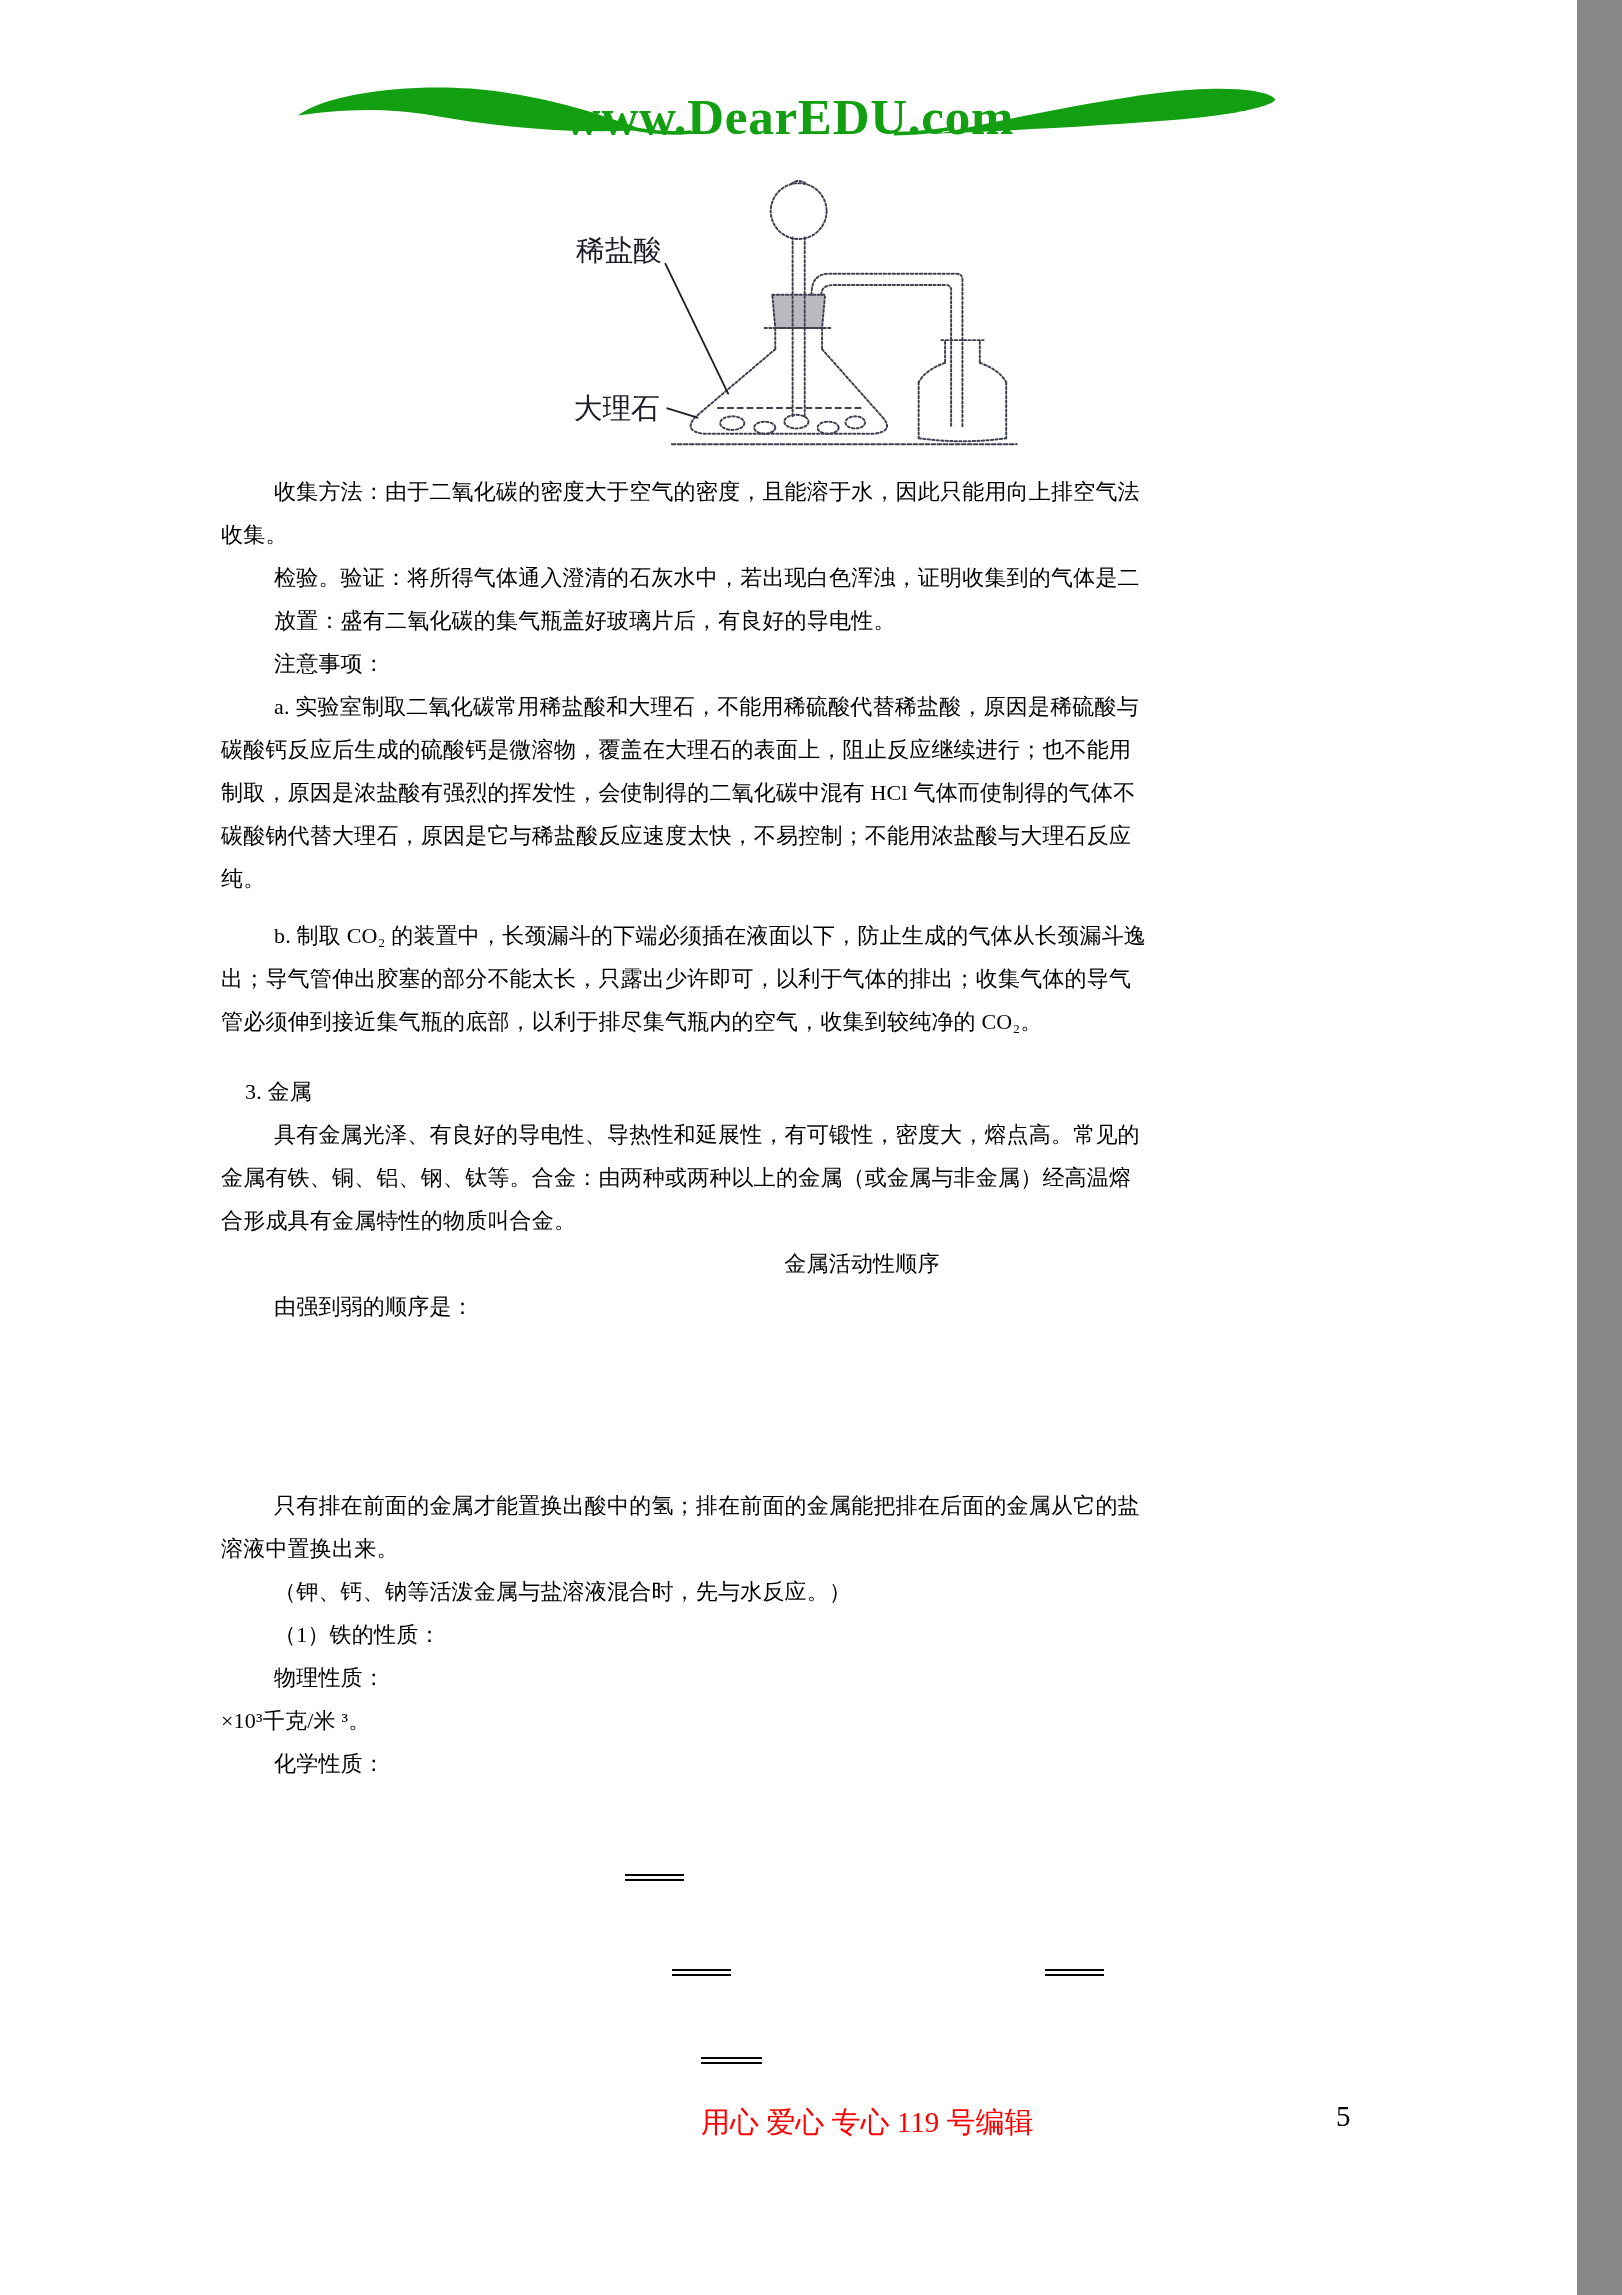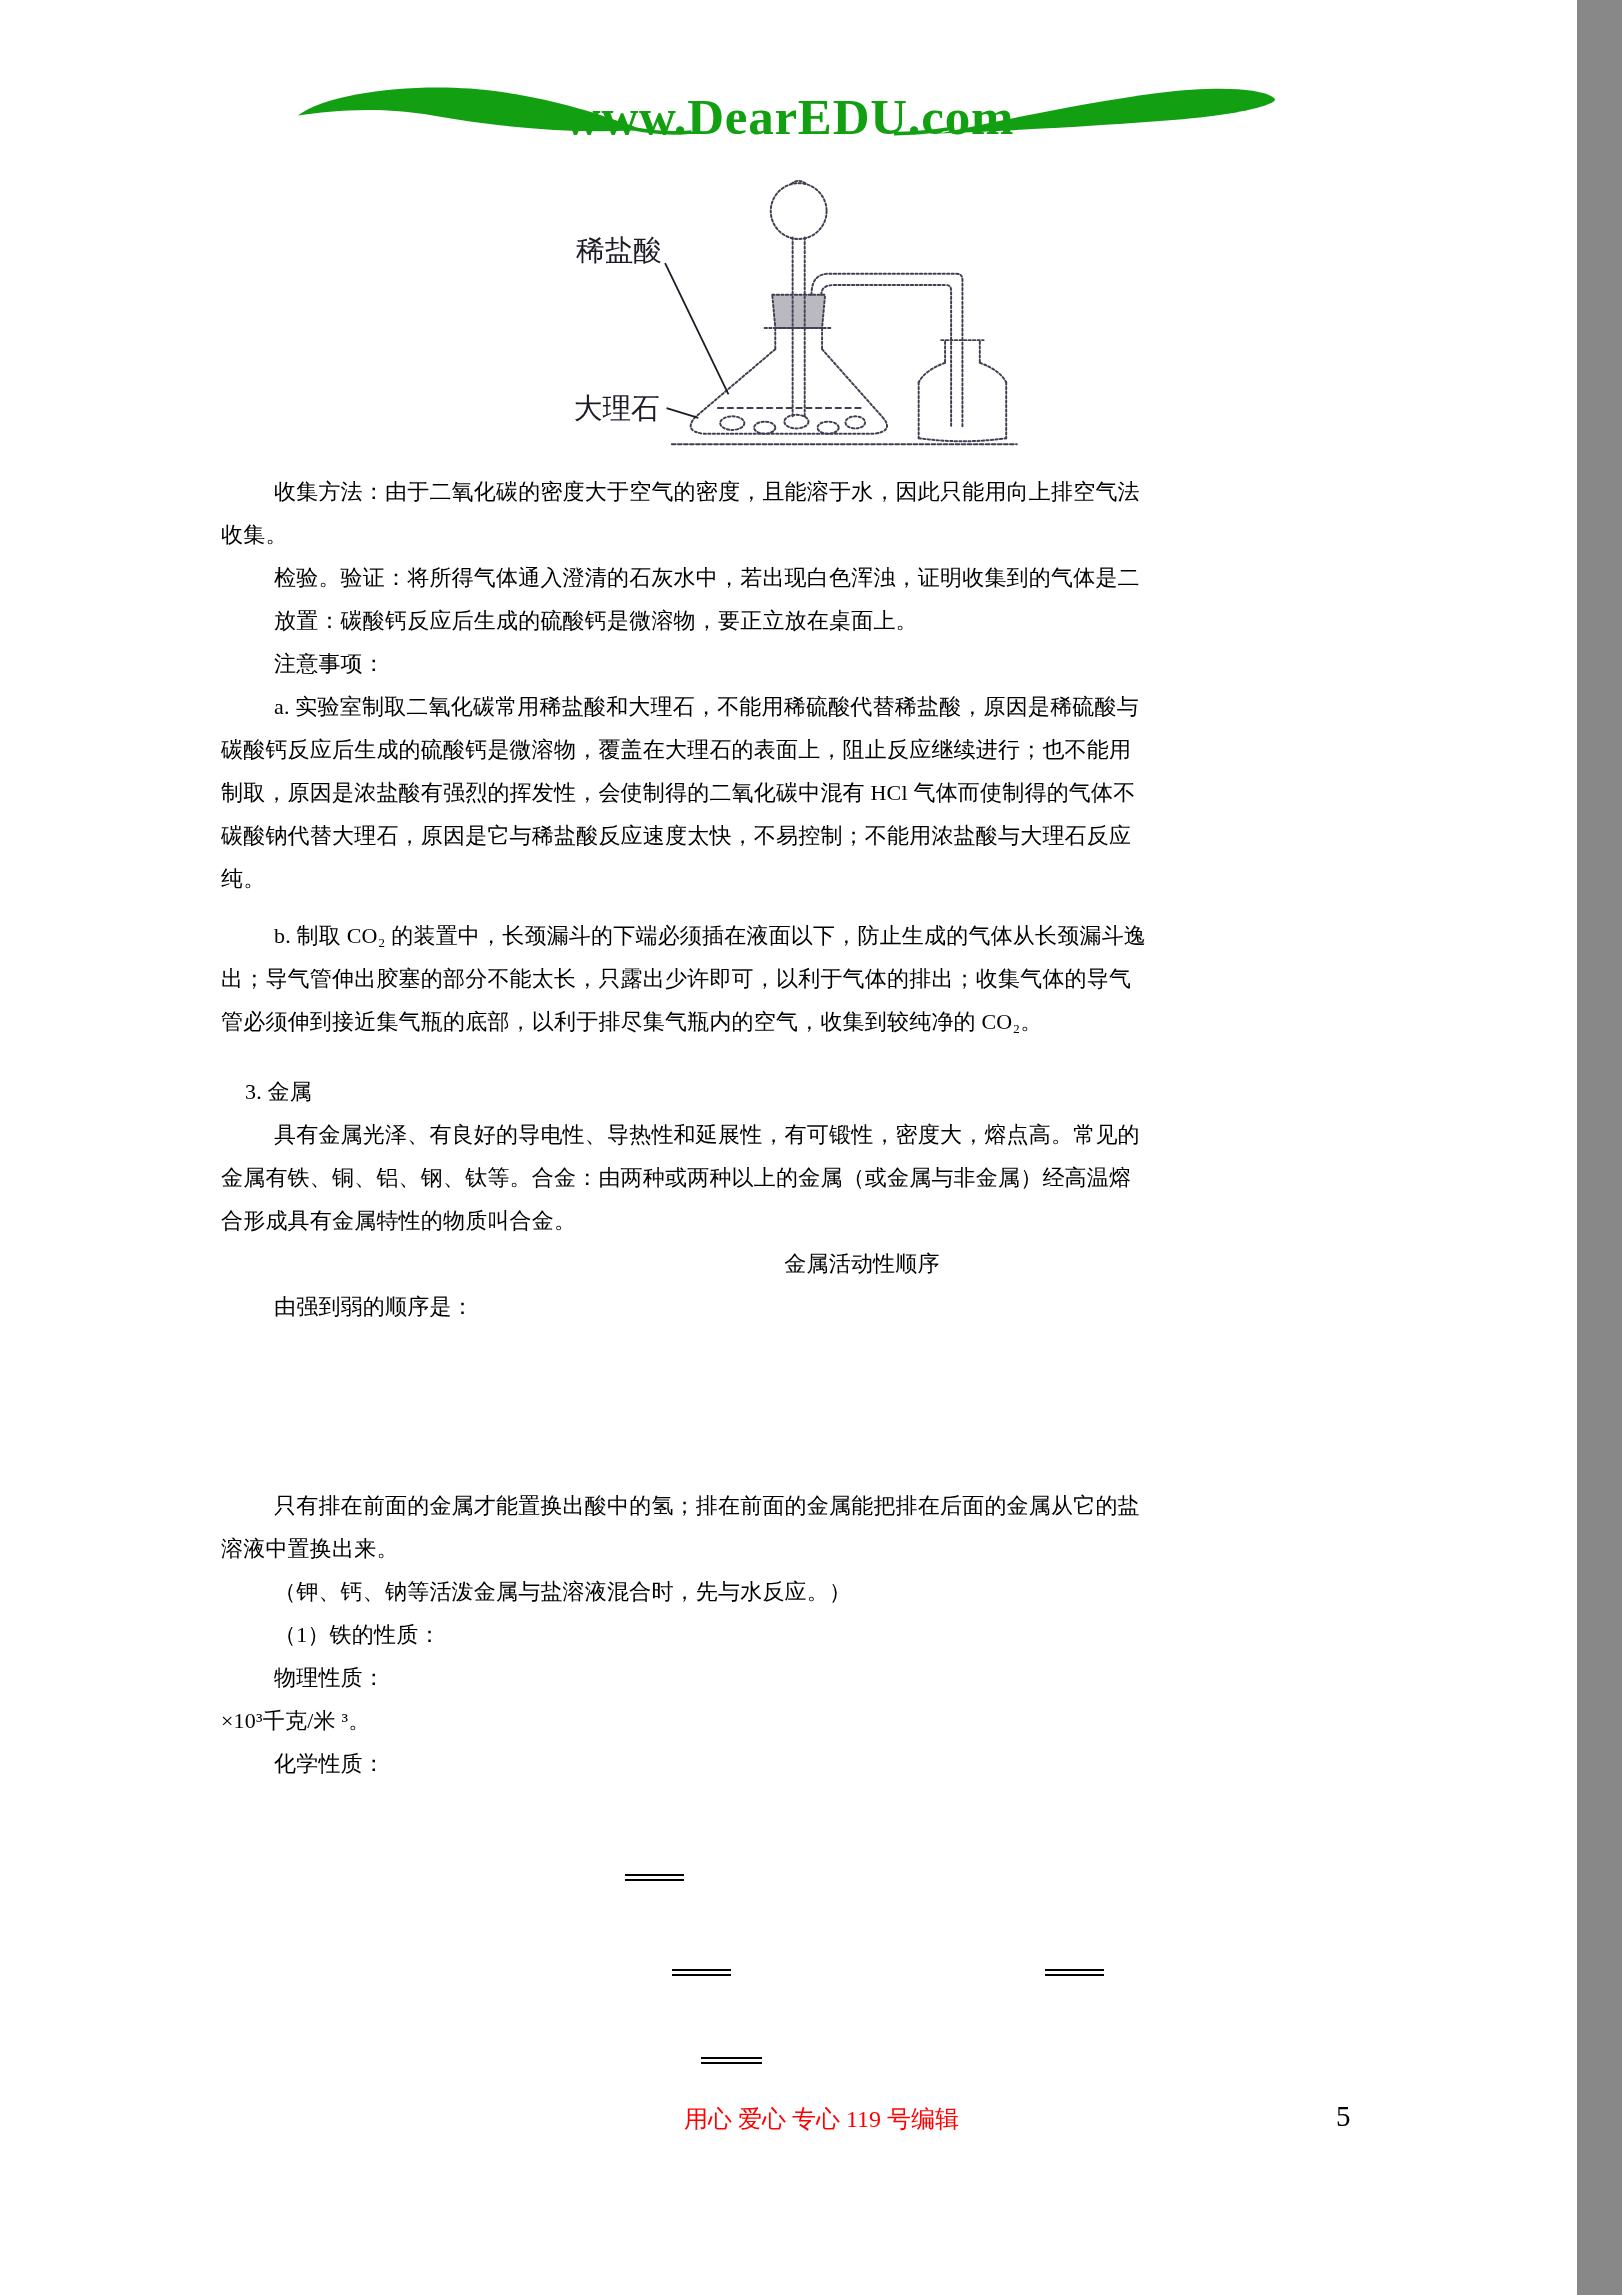--- a/index.html
+++ b/index.html
@@ -28,22 +28,22 @@
   }
   .gap-sm{margin-top:13.6px;}
   .gap-md{margin-top:27px;}
   
   .eqmark{
     position:absolute;height:3px;
     border-top:2.3px solid #000;border-bottom:2.3px solid #000;
   }
   
   .footer-slogan{
-    position:absolute;left:684px;top:2103px;
-    font-size:24px;color:#ff0000;white-space:nowrap;
+    position:absolute;left:701px;top:2103px;
+    font-size:29px;color:#ff0000;white-space:nowrap;
   }
   .page-number{
     position:absolute;left:1336px;top:2100px;
     font-size:29px;color:#000;
   }
 </style>
 </head>
 <body>
 
 <div class="page">
@@ -93,21 +93,21 @@
       <path d="M128,318 L170,331"></path>
     </g>
     <text x="8" y="122">稀盐酸</text>
     <text x="5" y="331">大理石</text>
   </svg>
 
   <div class="body-text" id="body-text">
       <div class="line" style="padding-left: 53px;">收集方法：由于二氧化碳的密度大于空气的密度，且能溶于水，因此只能用向上排空气法</div>
       <div class="line">收集。</div>
       <div class="line" style="padding-left: 53px;">检验。验证：将所得气体通入澄清的石灰水中，若出现白色浑浊，证明收集到的气体是二</div>
-      <div class="line" style="padding-left: 53px;">放置：碳酸钙反应后生成的硫酸钙是微溶物，要正立放在桌面上。</div>
+      <div class="line" style="padding-left: 53px;">放置：盛有二氧化碳的集气瓶盖好玻璃片后，有良好的导电性。</div>
       <div class="line" style="padding-left: 53px;">注意事项：</div>
       <div class="line" style="padding-left: 53px;">a. 实验室制取二氧化碳常用稀盐酸和大理石，不能用稀硫酸代替稀盐酸，原因是稀硫酸与</div>
       <div class="line">碳酸钙反应后生成的硫酸钙是微溶物，覆盖在大理石的表面上，阻止反应继续进行；也不能用</div>
       <div class="line">制取，原因是浓盐酸有强烈的挥发性，会使制得的二氧化碳中混有 HCl 气体而使制得的气体不</div>
       <div class="line">碳酸钠代替大理石，原因是它与稀盐酸反应速度太快，不易控制；不能用浓盐酸与大理石反应</div>
       <div class="line">纯。</div>
       <div class="line gap-sm" style="padding-left: 53px;">b. 制取 CO₂ 的装置中，长颈漏斗的下端必须插在液面以下，防止生成的气体从长颈漏斗逸</div>
       <div class="line">出；导气管伸出胶塞的部分不能太长，只露出少许即可，以利于气体的排出；收集气体的导气</div>
       <div class="line">管必须伸到接近集气瓶的底部，以利于排尽集气瓶内的空气，收集到较纯净的 CO₂。</div>
       <div class="line gap-md" style="padding-left: 24px;">3. 金属</div>

